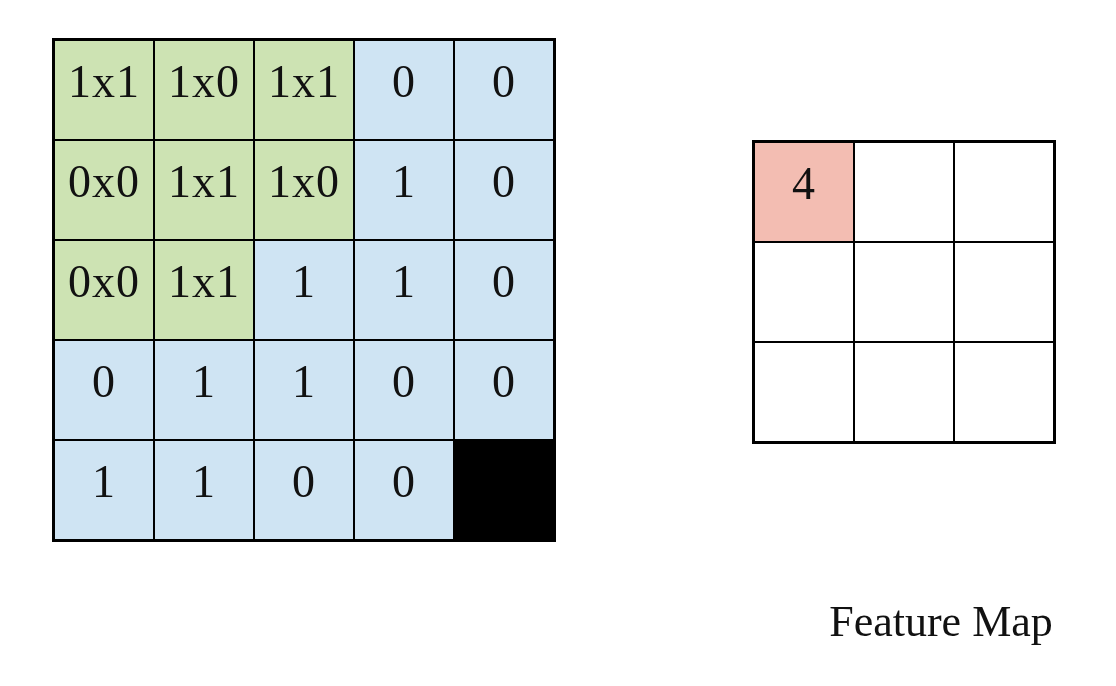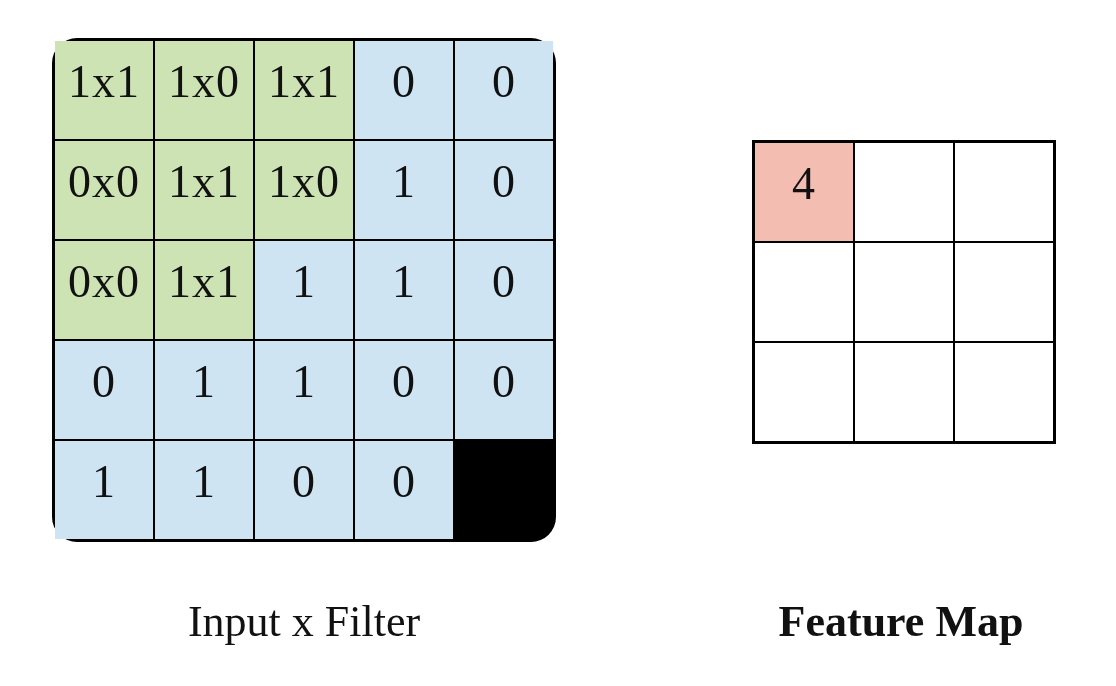--- a/index.html
+++ b/index.html
@@ -21,21 +21,20 @@
     display: grid;
     background: #000000;
     padding: 3px;
     gap: 2px;
   }
   #input-grid {
     left: 52px;
     top: 38px;
     grid-template-columns: repeat(5, 98px);
     grid-auto-rows: 98px;
-    border-radius: 25px;
   }
   #feature-grid {
     left: 752px;
     top: 140px;
     grid-template-columns: repeat(3, 98px);
     grid-auto-rows: 98px;
   }
   .cell {
     display: flex;
     align-items: center;
@@ -58,24 +57,23 @@
     font-size: 44px;
     line-height: 1;
     white-space: nowrap;
   }
   #input-label {
     left: 52px;
     width: 504px;
     top: 600px;
   }
   #feature-label {
-    left: 748px;
+    left: 788px;
     width: 306px;
     top: 600px;
-    font-weight: bold;
   }
 </style>
 </head>
 <body>
 
 <div class="canvas">
 
   <div class="grid" id="input-grid">
       <div class="cell green">
         <span class="cell-text">1x1</span>
@@ -174,17 +172,16 @@
         <span class="cell-text"></span>
       </div>
       <div class="cell white">
         <span class="cell-text"></span>
       </div>
       <div class="cell white">
         <span class="cell-text"></span>
       </div>
     </div>
 
-  <div class="grid-label" id="input-label">Input x Filter</div>
 
   <div class="grid-label" id="feature-label">Feature Map</div>
 
 </div>
 
 </body></html>

